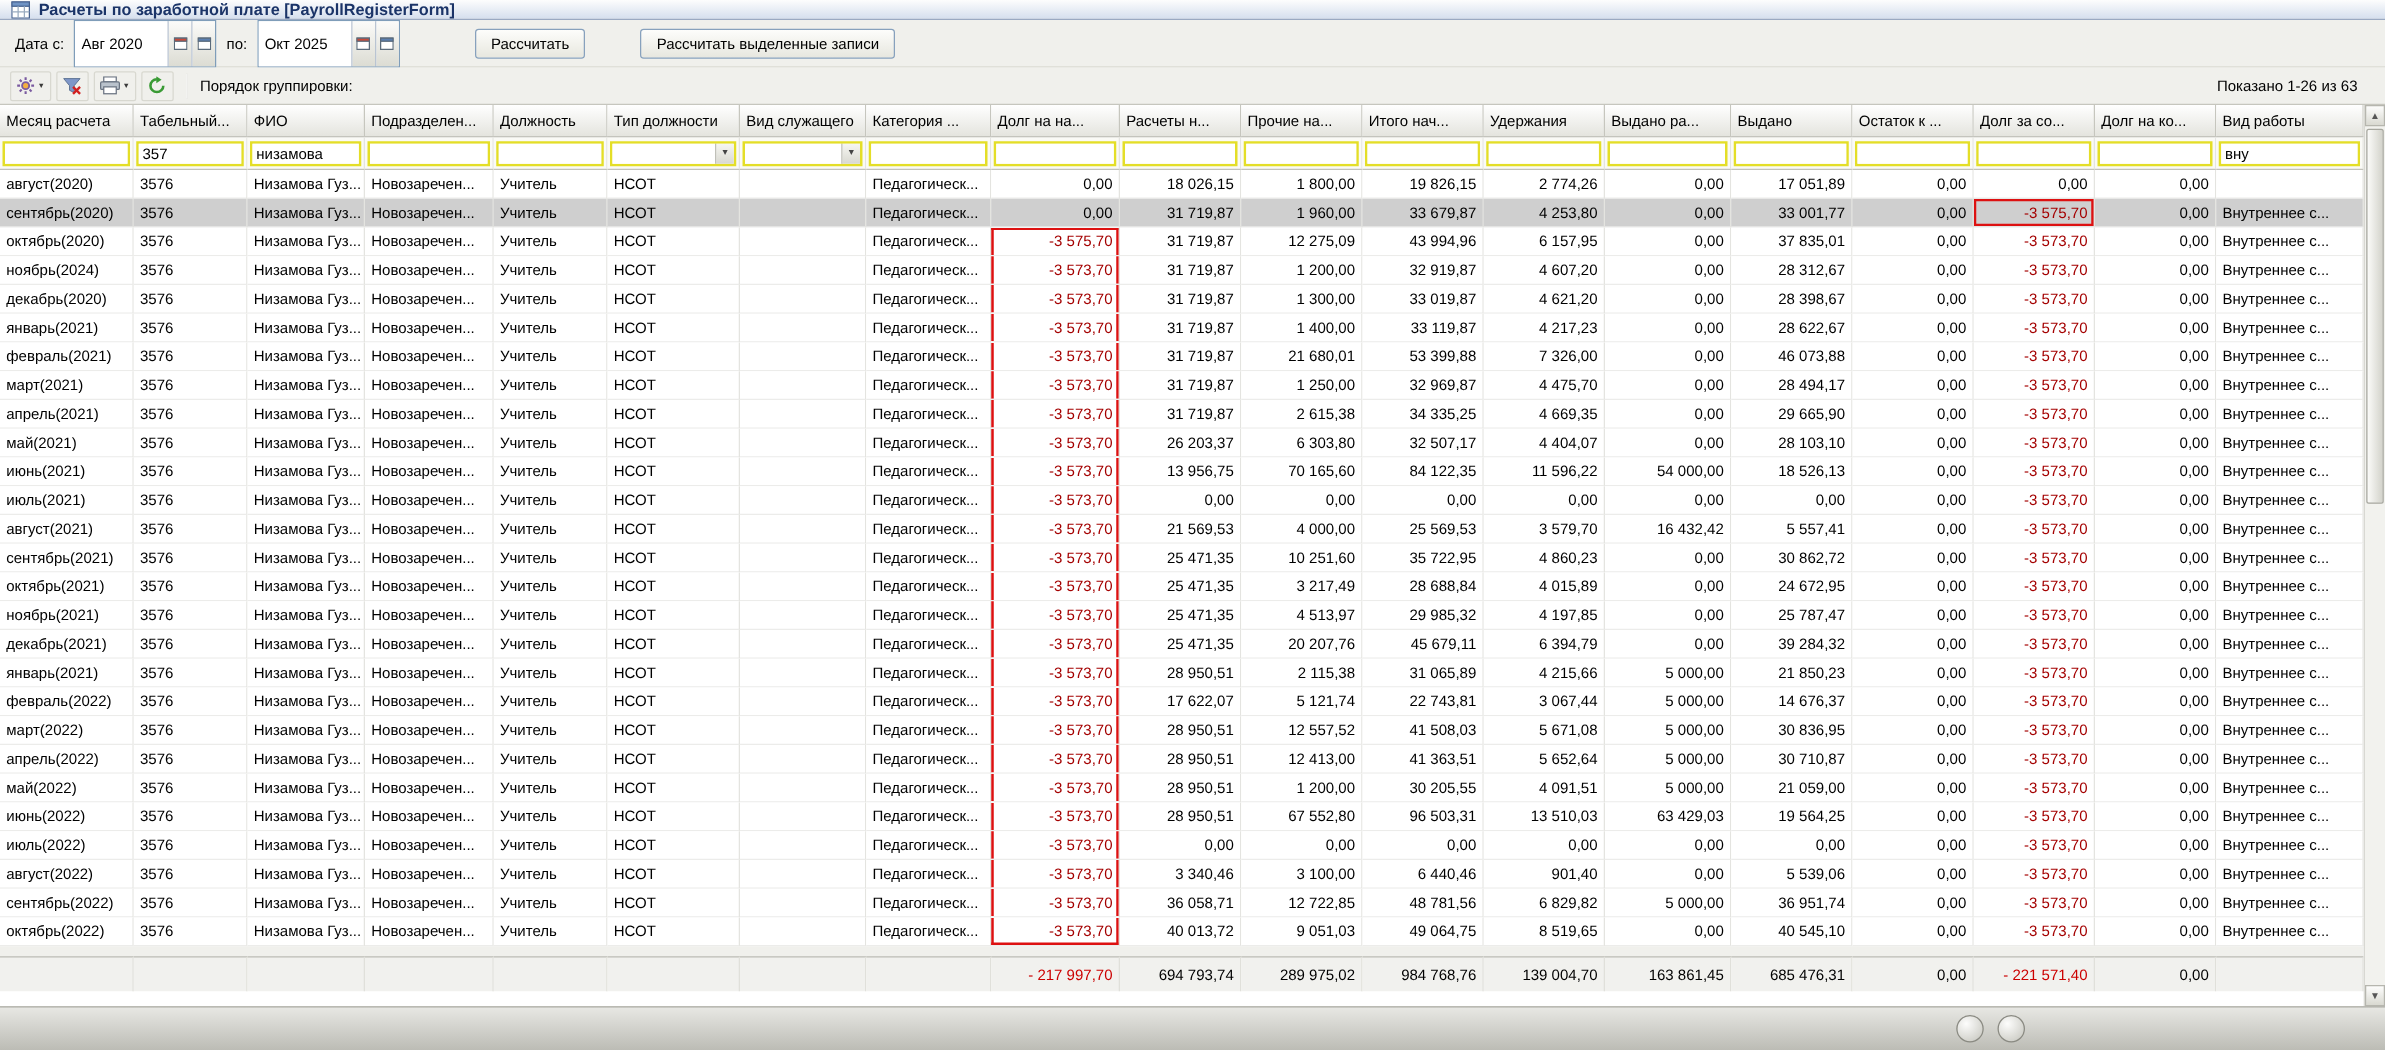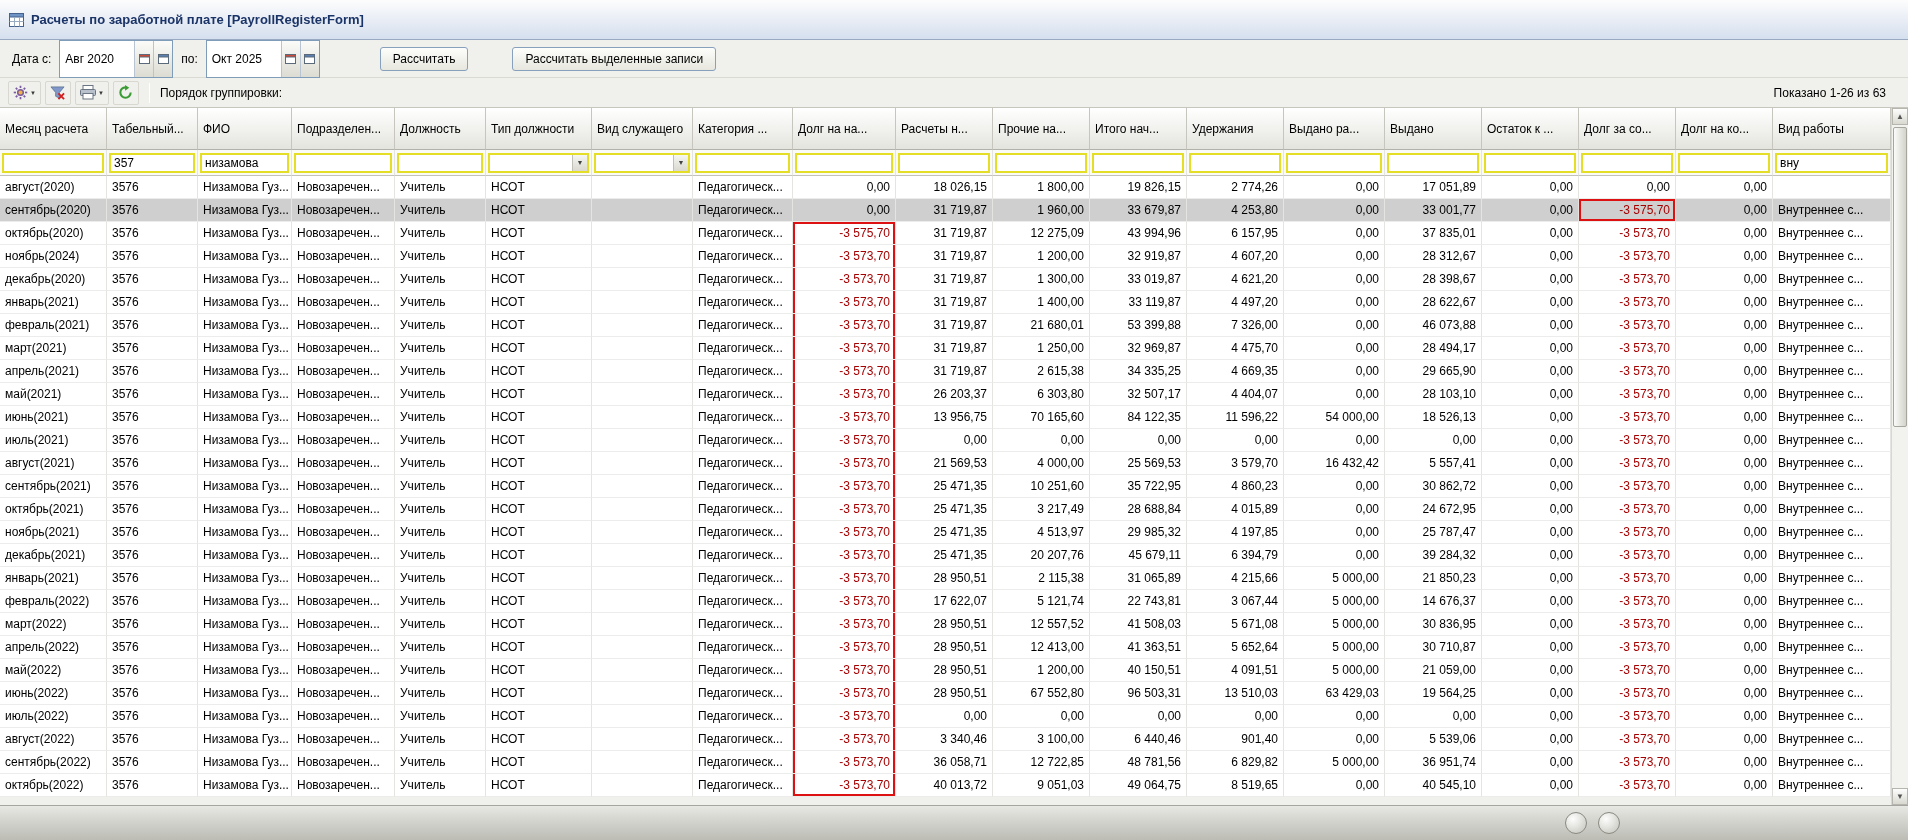--- a/index.html
+++ b/index.html
@@ -7,21 +7,21 @@
   body {
     width:1908px; height:840px; overflow:hidden;
     background:#f0f0ec;
     font-family:"Liberation Sans", sans-serif;
     font-size:12px; color:#000;
   }
   .window { width:1908px; height:840px; display:flex; flex-direction:column; }
 
   
   .titlebar {
-    flex:none; height:40px;
+    flex:none; height:16px;
     background:linear-gradient(#fdfdfd,#d5dfee);
     border-bottom:1px solid #9aa9c2;
     display:flex; align-items:center; gap:7px; padding:0 9px;
   }
   .title-text { font-size:13px; font-weight:bold; color:#1b3468; }
 
   
   .toolbar1 {
     flex:none; height:38px; background:#f0f0ec;
     border-bottom:1px solid #dadad2;
@@ -60,21 +60,21 @@
   }
   .caret { font-size:6px; color:#3a3a3a; line-height:1; }
   .tb-sep { width:1px; height:20px; background:#c2c2ba; border-right:1px solid #ffffff; margin:0 6px; }
   .shown-label { margin-left:auto; padding-right:14px; white-space:nowrap; }
 
   
   .grid-area { flex:1; min-height:0; display:flex; background:#fff; }
   .table-wrap { flex:1; overflow:hidden; }
   table { border-collapse:separate; border-spacing:0; table-layout:fixed; width:1891px; }
   th {
-    height:42px; padding:0 5px;
+    height:26px; padding:0 5px;
     background:linear-gradient(#ffffff,#e4e4de);
     border-right:1px solid #c6c6be; border-bottom:1px solid #b2b2aa;
     font-weight:normal; text-align:left; white-space:nowrap; overflow:hidden; cursor:default;
   }
   td {
     height:23px; padding:0 5px;
     border-right:1px solid #e4e4e0; border-bottom:1px solid #ececea;
     white-space:nowrap; overflow:hidden; background:#fff; cursor:default;
   }
   td.num { text-align:right; }
@@ -499,21 +499,21 @@
               <td>Низамова Гуз...</td>
               <td>Новозаречен...</td>
               <td>Учитель</td>
               <td>НСОТ</td>
               <td></td>
               <td>Педагогическ...</td>
               <td class="num neg" style="box-shadow: rgb(221, 17, 17) 2px 0px 0px 0px inset, rgb(221, 17, 17) -2px 0px 0px 0px inset;">-3 573,70</td>
               <td class="num">31 719,87</td>
               <td class="num">1 400,00</td>
               <td class="num">33 119,87</td>
-              <td class="num">4 497,20</td>
+              <td class="num">4 217,23</td>
               <td class="num">0,00</td>
               <td class="num">28 622,67</td>
               <td class="num">0,00</td>
               <td class="num neg">-3 573,70</td>
               <td class="num">0,00</td>
               <td>Внутреннее с...</td>
             </tr>
             <tr>
               <td>февраль(2021)</td>
               <td>3576</td>
@@ -834,21 +834,21 @@
               <td>3576</td>
               <td>Низамова Гуз...</td>
               <td>Новозаречен...</td>
               <td>Учитель</td>
               <td>НСОТ</td>
               <td></td>
               <td>Педагогическ...</td>
               <td class="num neg" style="box-shadow: rgb(221, 17, 17) 2px 0px 0px 0px inset, rgb(221, 17, 17) -2px 0px 0px 0px inset;">-3 573,70</td>
               <td class="num">28 950,51</td>
               <td class="num">1 200,00</td>
-              <td class="num">40 150,51</td>
+              <td class="num">30 205,55</td>
               <td class="num">4 091,51</td>
               <td class="num">5 000,00</td>
               <td class="num">21 059,00</td>
               <td class="num">0,00</td>
               <td class="num neg">-3 573,70</td>
               <td class="num">0,00</td>
               <td>Внутреннее с...</td>
             </tr>
             <tr>
               <td>июнь(2022)</td>

